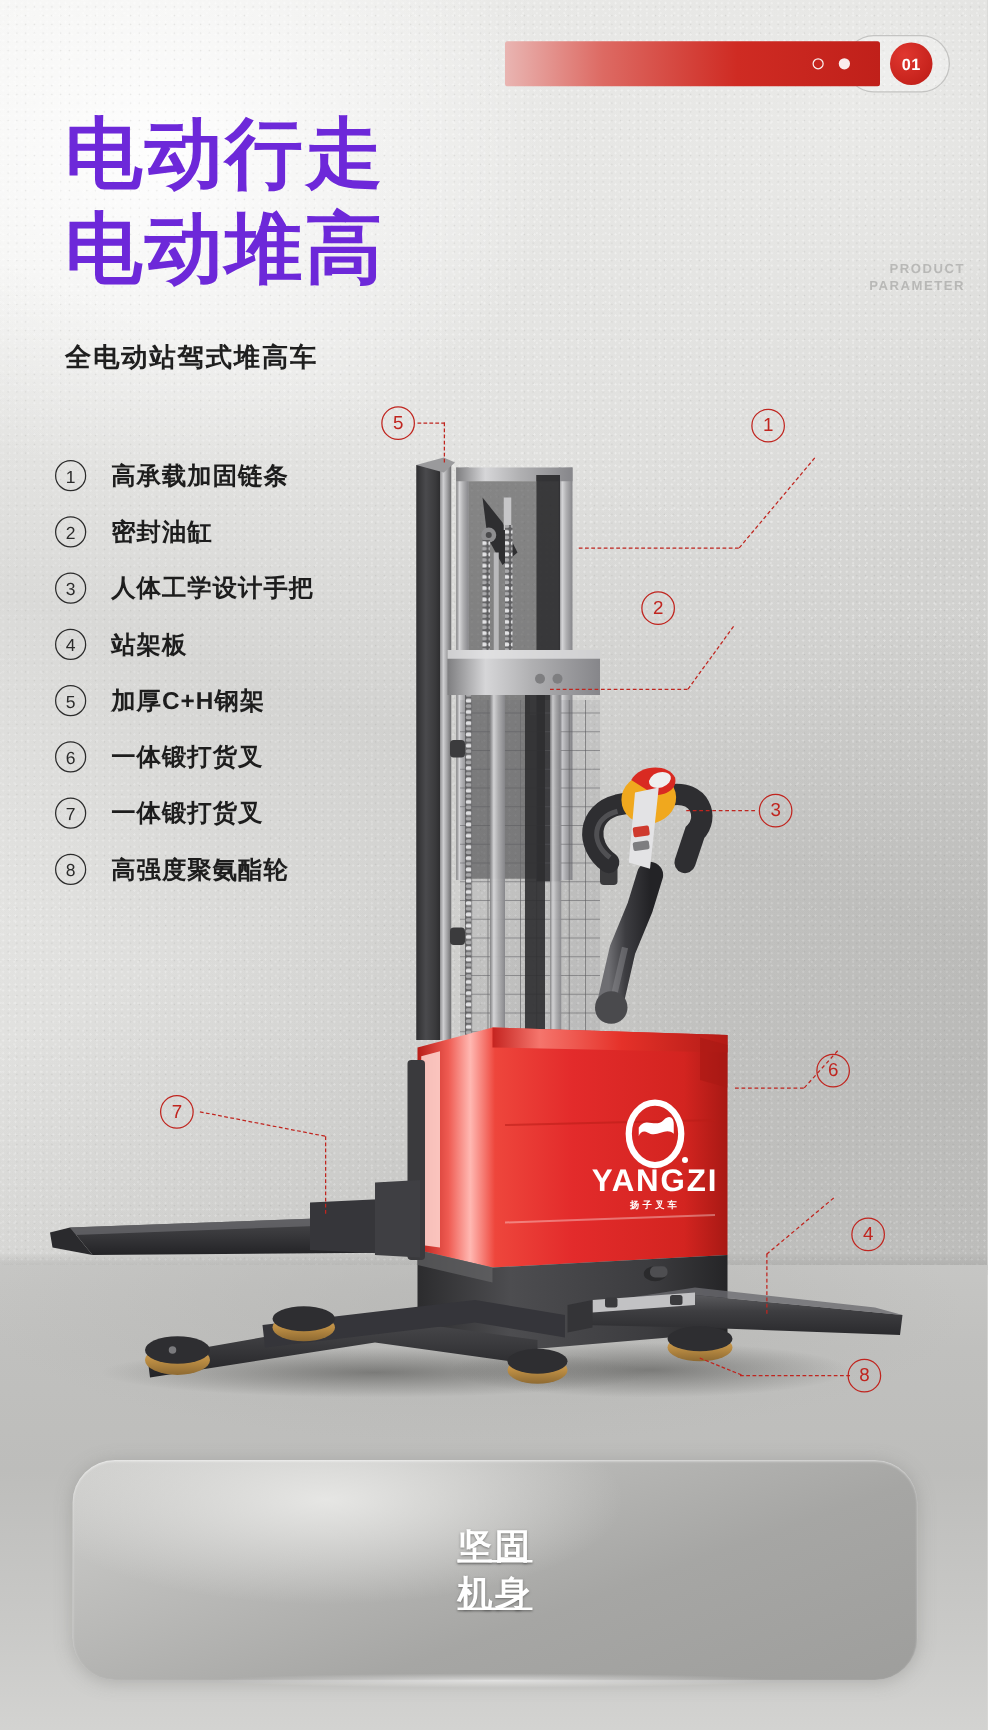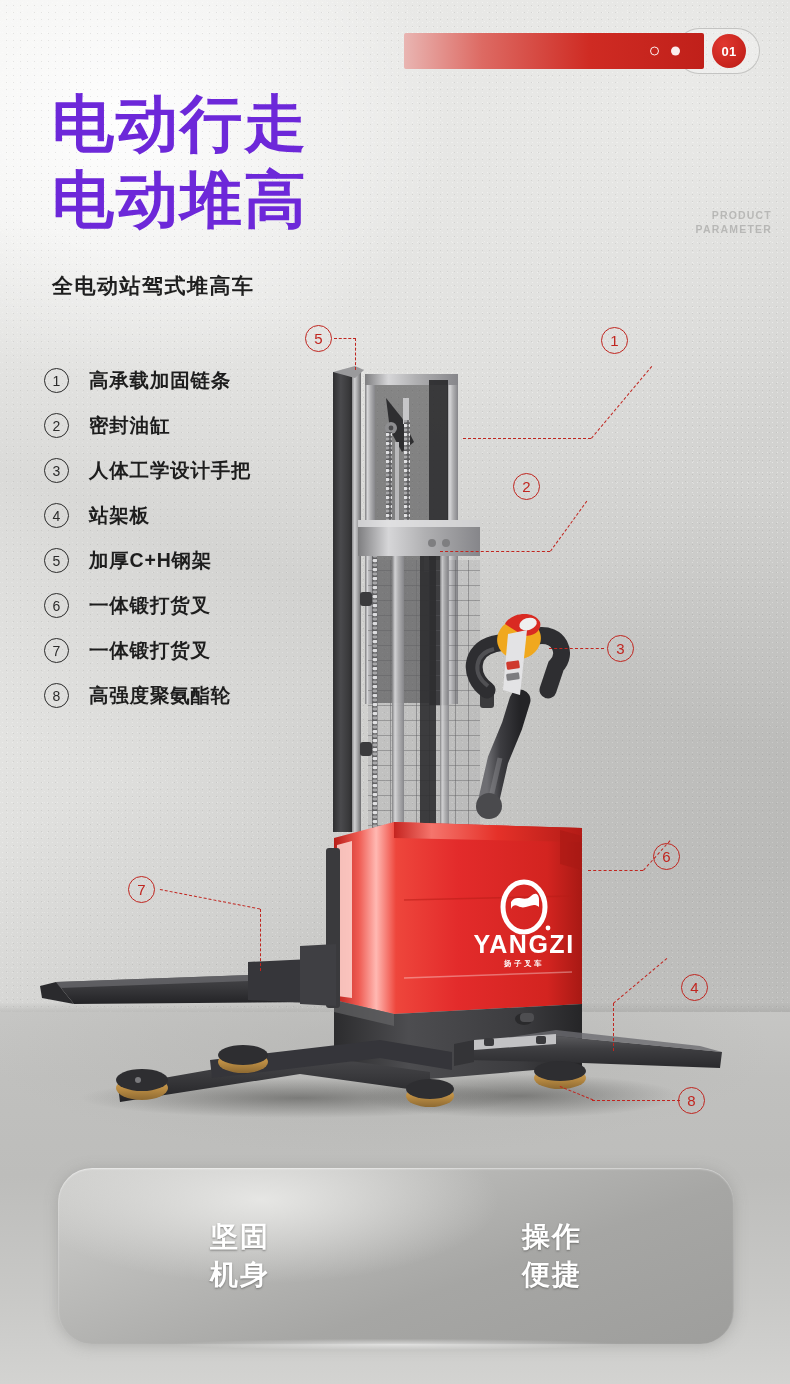--- a/index.html
+++ b/index.html
@@ -132,20 +132,21 @@
   }
   .botpanel::after{
     content:""; position:absolute; left:26px; right:26px; bottom:-10px; height:16px;
     border-radius:50%;
     background:radial-gradient(ellipse 50% 50% at 50% 40%, rgba(255,255,255,.55), rgba(255,255,255,0) 72%);
   }
   .pill{
     text-align:center; color:#fff; font-weight:700;
     font-size:28px; line-height:38px; letter-spacing:2px;
     text-shadow:0 1px 2px rgba(60,60,58,.55);
+    text-decoration:underline;
   }
   .pill span{ display:block; }
 </style>
 </head>
 <body>
 
 <div id="stage">
 
   <div class="wall"></div>
   <div class="wall-edge"></div>
@@ -435,19 +436,15 @@
   <div class="callout" style="left:305px; top:325px;">5</div>
   <div class="callout" style="left:653px; top:843px;">6</div>
   <div class="callout" style="left:128px; top:876px;">7</div>
   <div class="callout" style="left:678px; top:1087px;">8</div>
 
   <div class="botpanel">
     <div class="pill">
       <span>坚固</span>
       <span>机身</span>
     </div>
-    <div class="pill">
-      <span>操作</span>
-      <span>便捷</span>
-    </div>
   </div>
 
 </div>
 
 </body></html>

